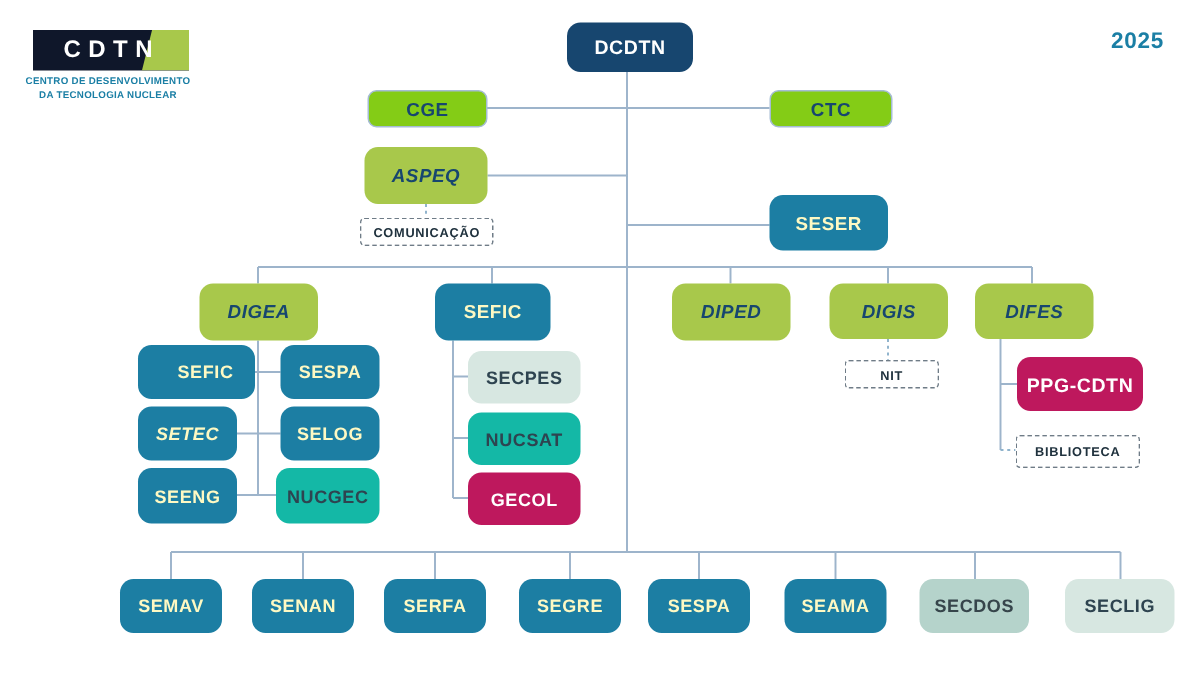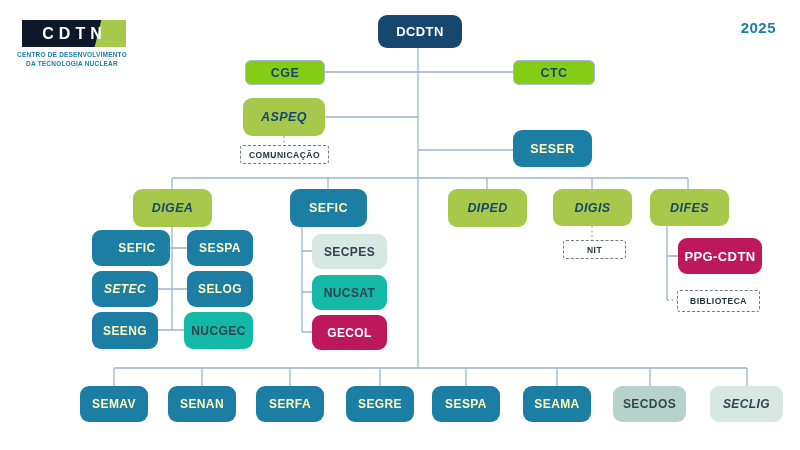--- a/index.html
+++ b/index.html
@@ -101,15 +101,15 @@
   <div class="box seagreen" style="left:678px;top:238px;width:84px;height:36px;font-size:13px;">PPG-CDTN</div>
   <div class="box dashed" style="left:677px;top:290px;width:81px;height:20px;">BIBLIOTECA</div>
 
   <div class="box teal" style="left:80px;top:386px;width:68px;height:36px;font-size:12px;">SEMAV</div>
   <div class="box teal" style="left:256px;top:386px;width:68px;height:36px;font-size:12px;">SERFA</div>
   <div class="box teal" style="left:168px;top:386px;width:68px;height:36px;font-size:12px;">SENAN</div>
   <div class="box teal" style="left:346px;top:386px;width:68px;height:36px;font-size:12px;">SEGRE</div>
   <div class="box teal" style="left:432px;top:386px;width:68px;height:36px;font-size:12px;">SESPA</div>
   <div class="box teal" style="left:523px;top:386px;width:68px;height:36px;font-size:12px;">SEAMA</div>
   <div class="box pale2" style="left:613px;top:386px;width:73px;height:36px;font-size:12px;">SECDOS</div>
-  <div class="box mint" style="left:710px;top:386px;width:73px;height:36px;font-size:12px;font-style:italic;">SECLIG</div>
+  <div class="box mint" style="left:710px;top:386px;width:73px;height:36px;font-size:12px;">SECLIG</div>
 
 </div>
 
 </body></html>

